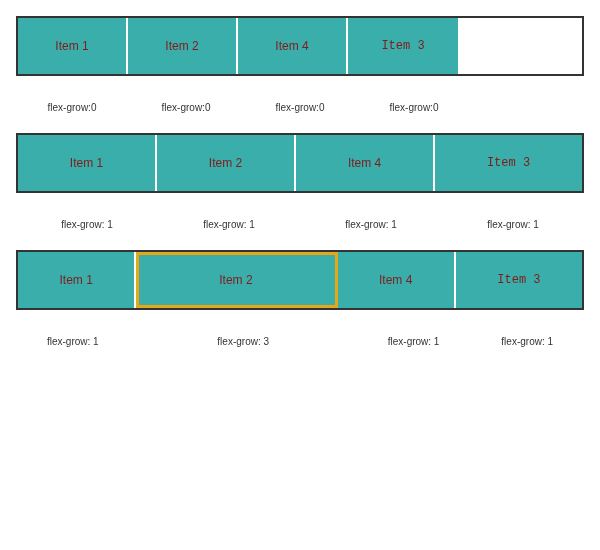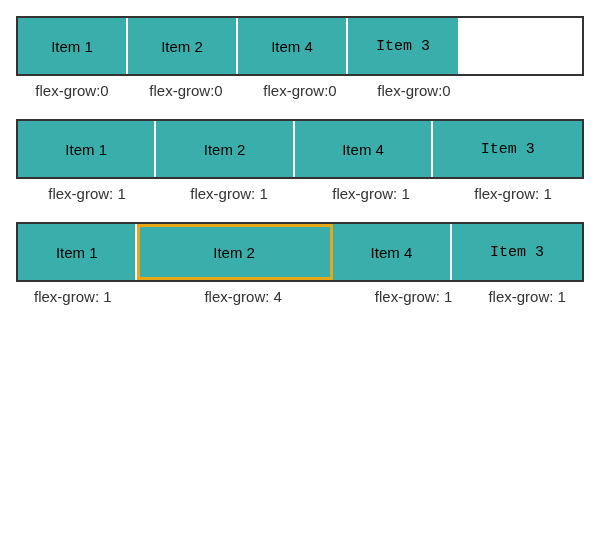--- a/index.html
+++ b/index.html
@@ -22,25 +22,25 @@
 
     .flex-container {
       display: flex;
       border: 2px solid #333;
       background: #fff;
       height: 60px;
     }
 
     .flex-item {
       background: #3aaeaa;
-      color: #000000;
+      color: #7f1d1d;
       display: flex;
       align-items: center;
       justify-content: center;
-      font-size: 15px;
+      font-size: 12px;
       border-right: 2px solid #fff;
     }
     .flex-item:last-child {
       border-right: none;
       font-family: Liberation Mono, monospace;
     }
 
     
     .section1 .flex-item {
       flex-grow: 0;
@@ -63,23 +63,24 @@
       outline: 3px solid #e6a817;
       outline-offset: -3px;
     }
 
     .labels {
       display: flex;
       gap: 0;
     }
 
     .label {
-      font-size: 15px;
+      font-size: 10px;
       color: #333;
       text-align: center;
+      margin-top: 20px;
     }
 
     
     .section1-labels .label {
       width: 110px;
       margin-right: 2px;
     }
   </style>
 </head>
 <body>
@@ -116,17 +117,17 @@
 
 <div class="demo-section">
   <div class="flex-container section3">
     <div class="flex-item item1">Item 1</div>
     <div class="flex-item item2">Item 2</div>
     <div class="flex-item item3">Item 4</div>
     <div class="flex-item item4">Item 3</div>
   </div>
   <div class="labels" style="display:flex;">
     <div class="label" style="flex:1;">flex-grow: 1</div>
-    <div class="label" style="flex:2;">flex-grow: 4</div>
+    <div class="label" style="flex:2;">flex-grow: 3</div>
     <div class="label" style="flex:1;">flex-grow: 1</div>
     <div class="label" style="flex:1;">flex-grow: 1</div>
   </div>
 </div>
 
 </body></html>

